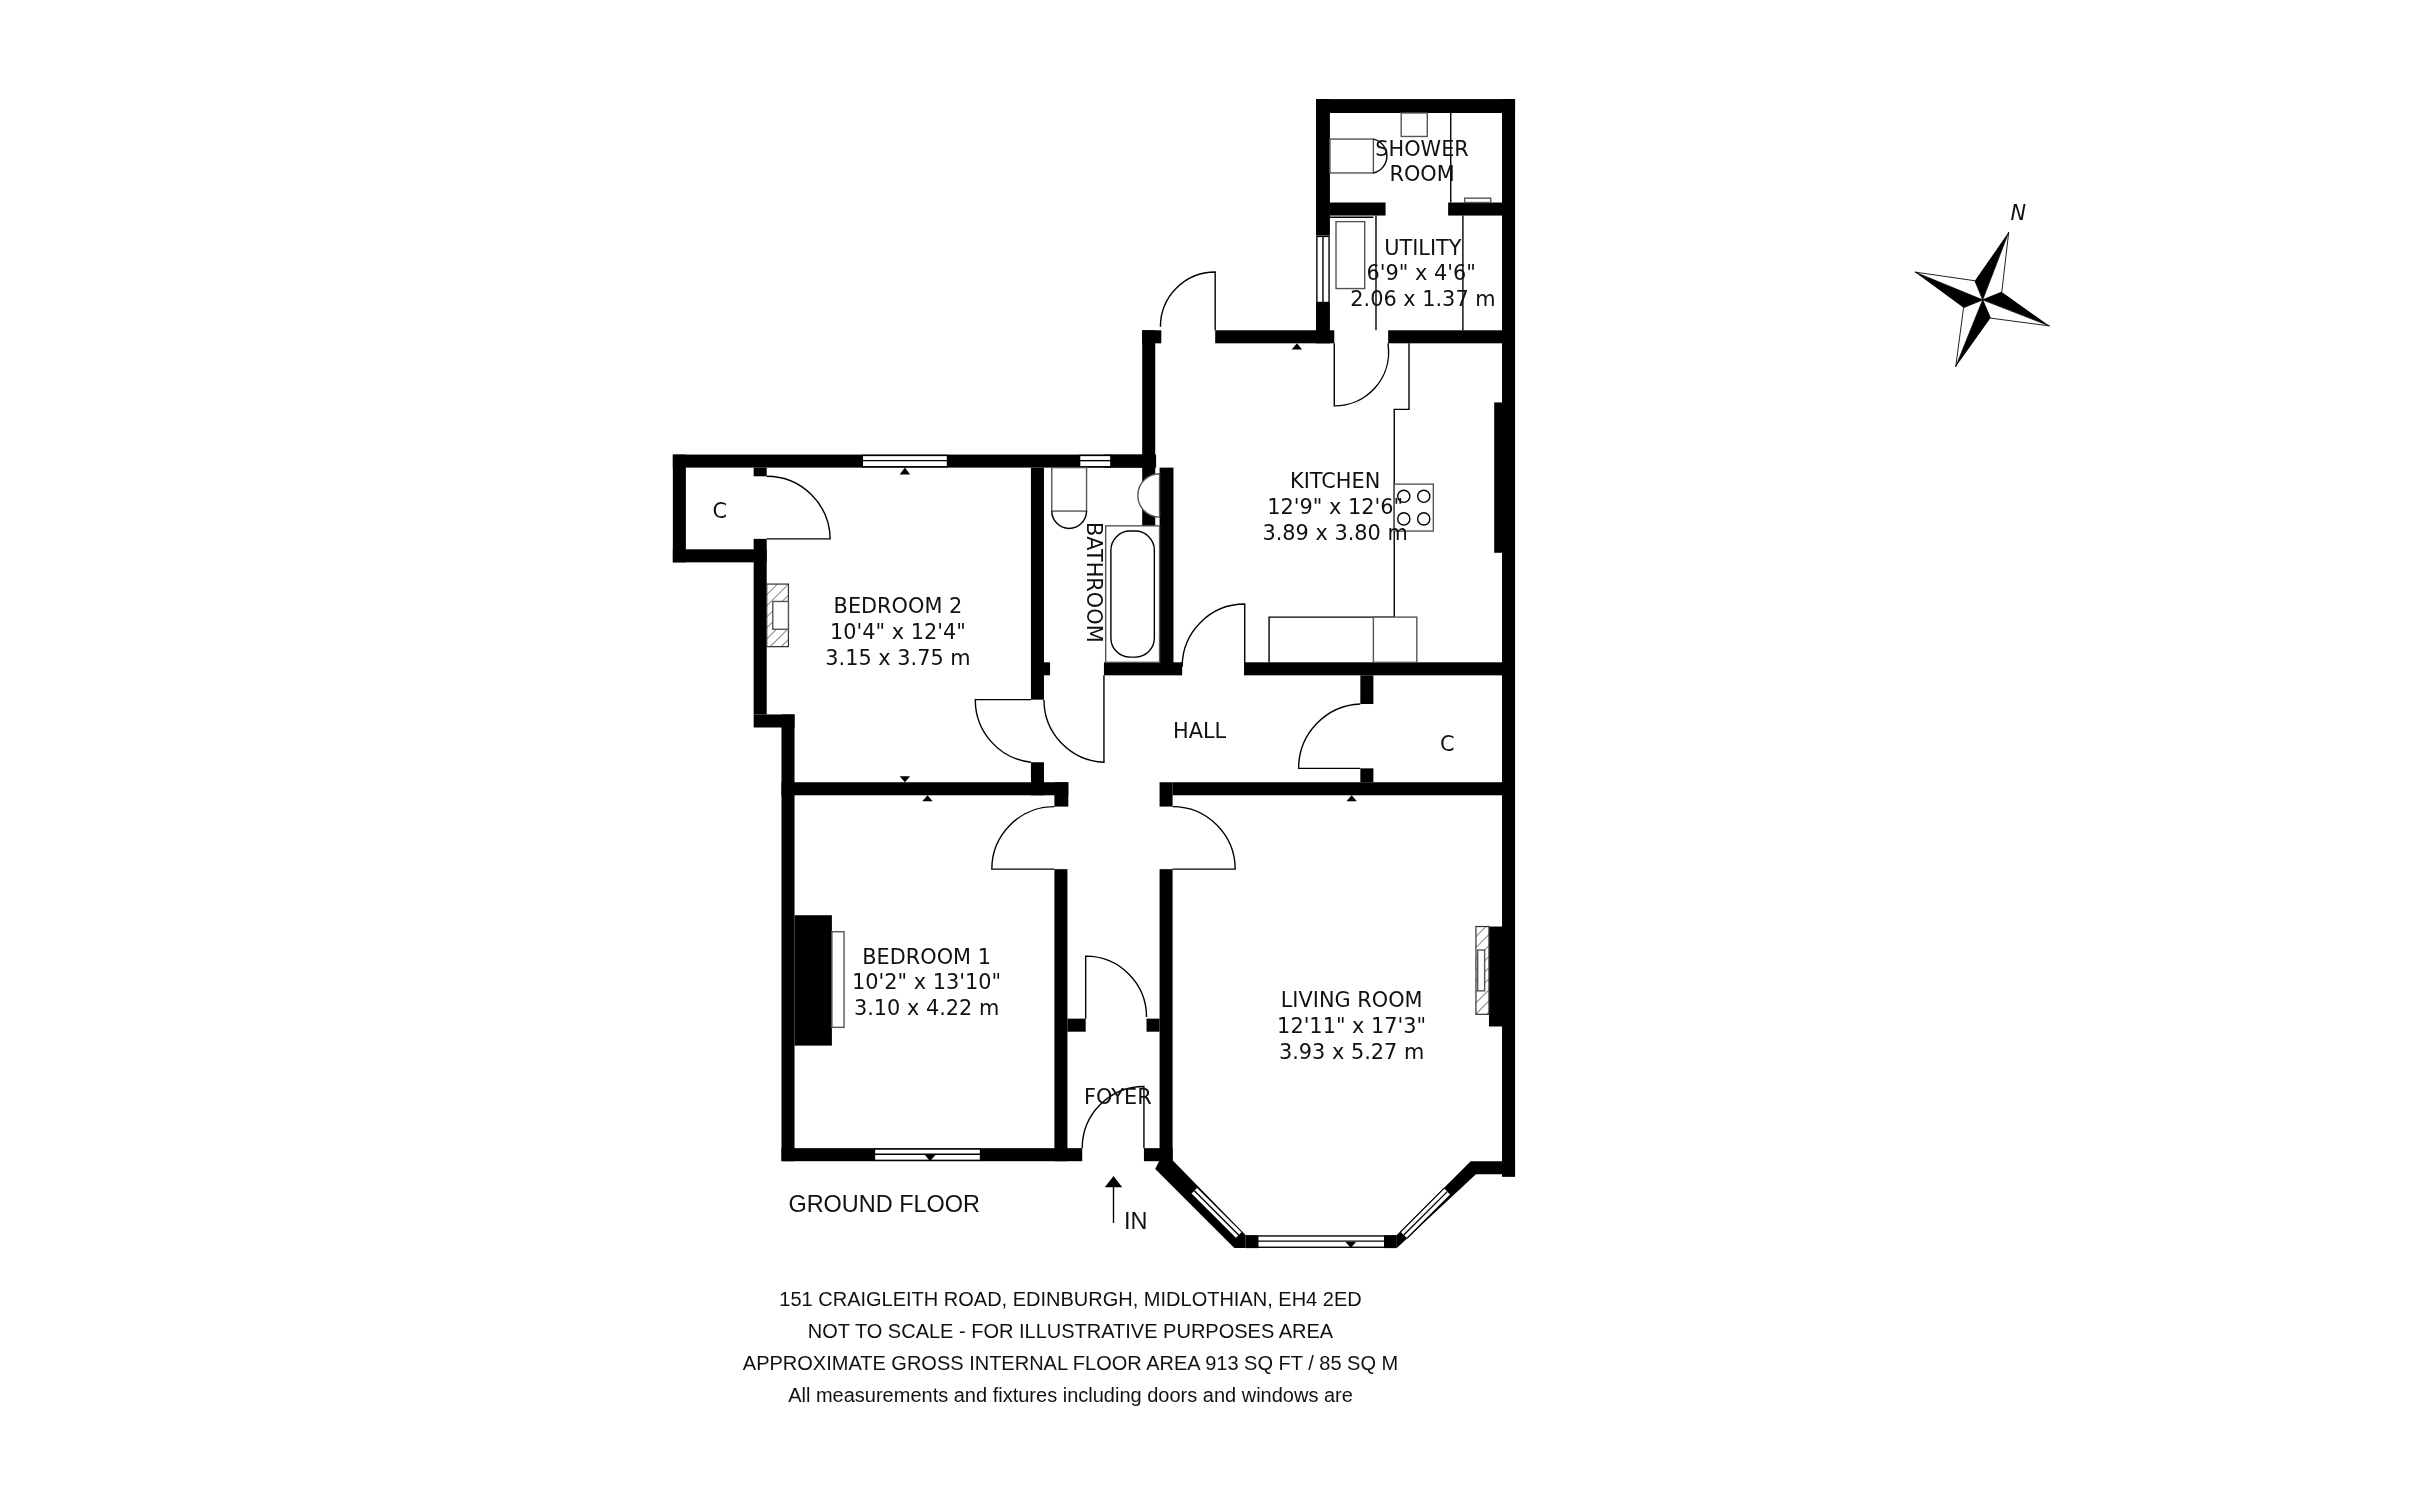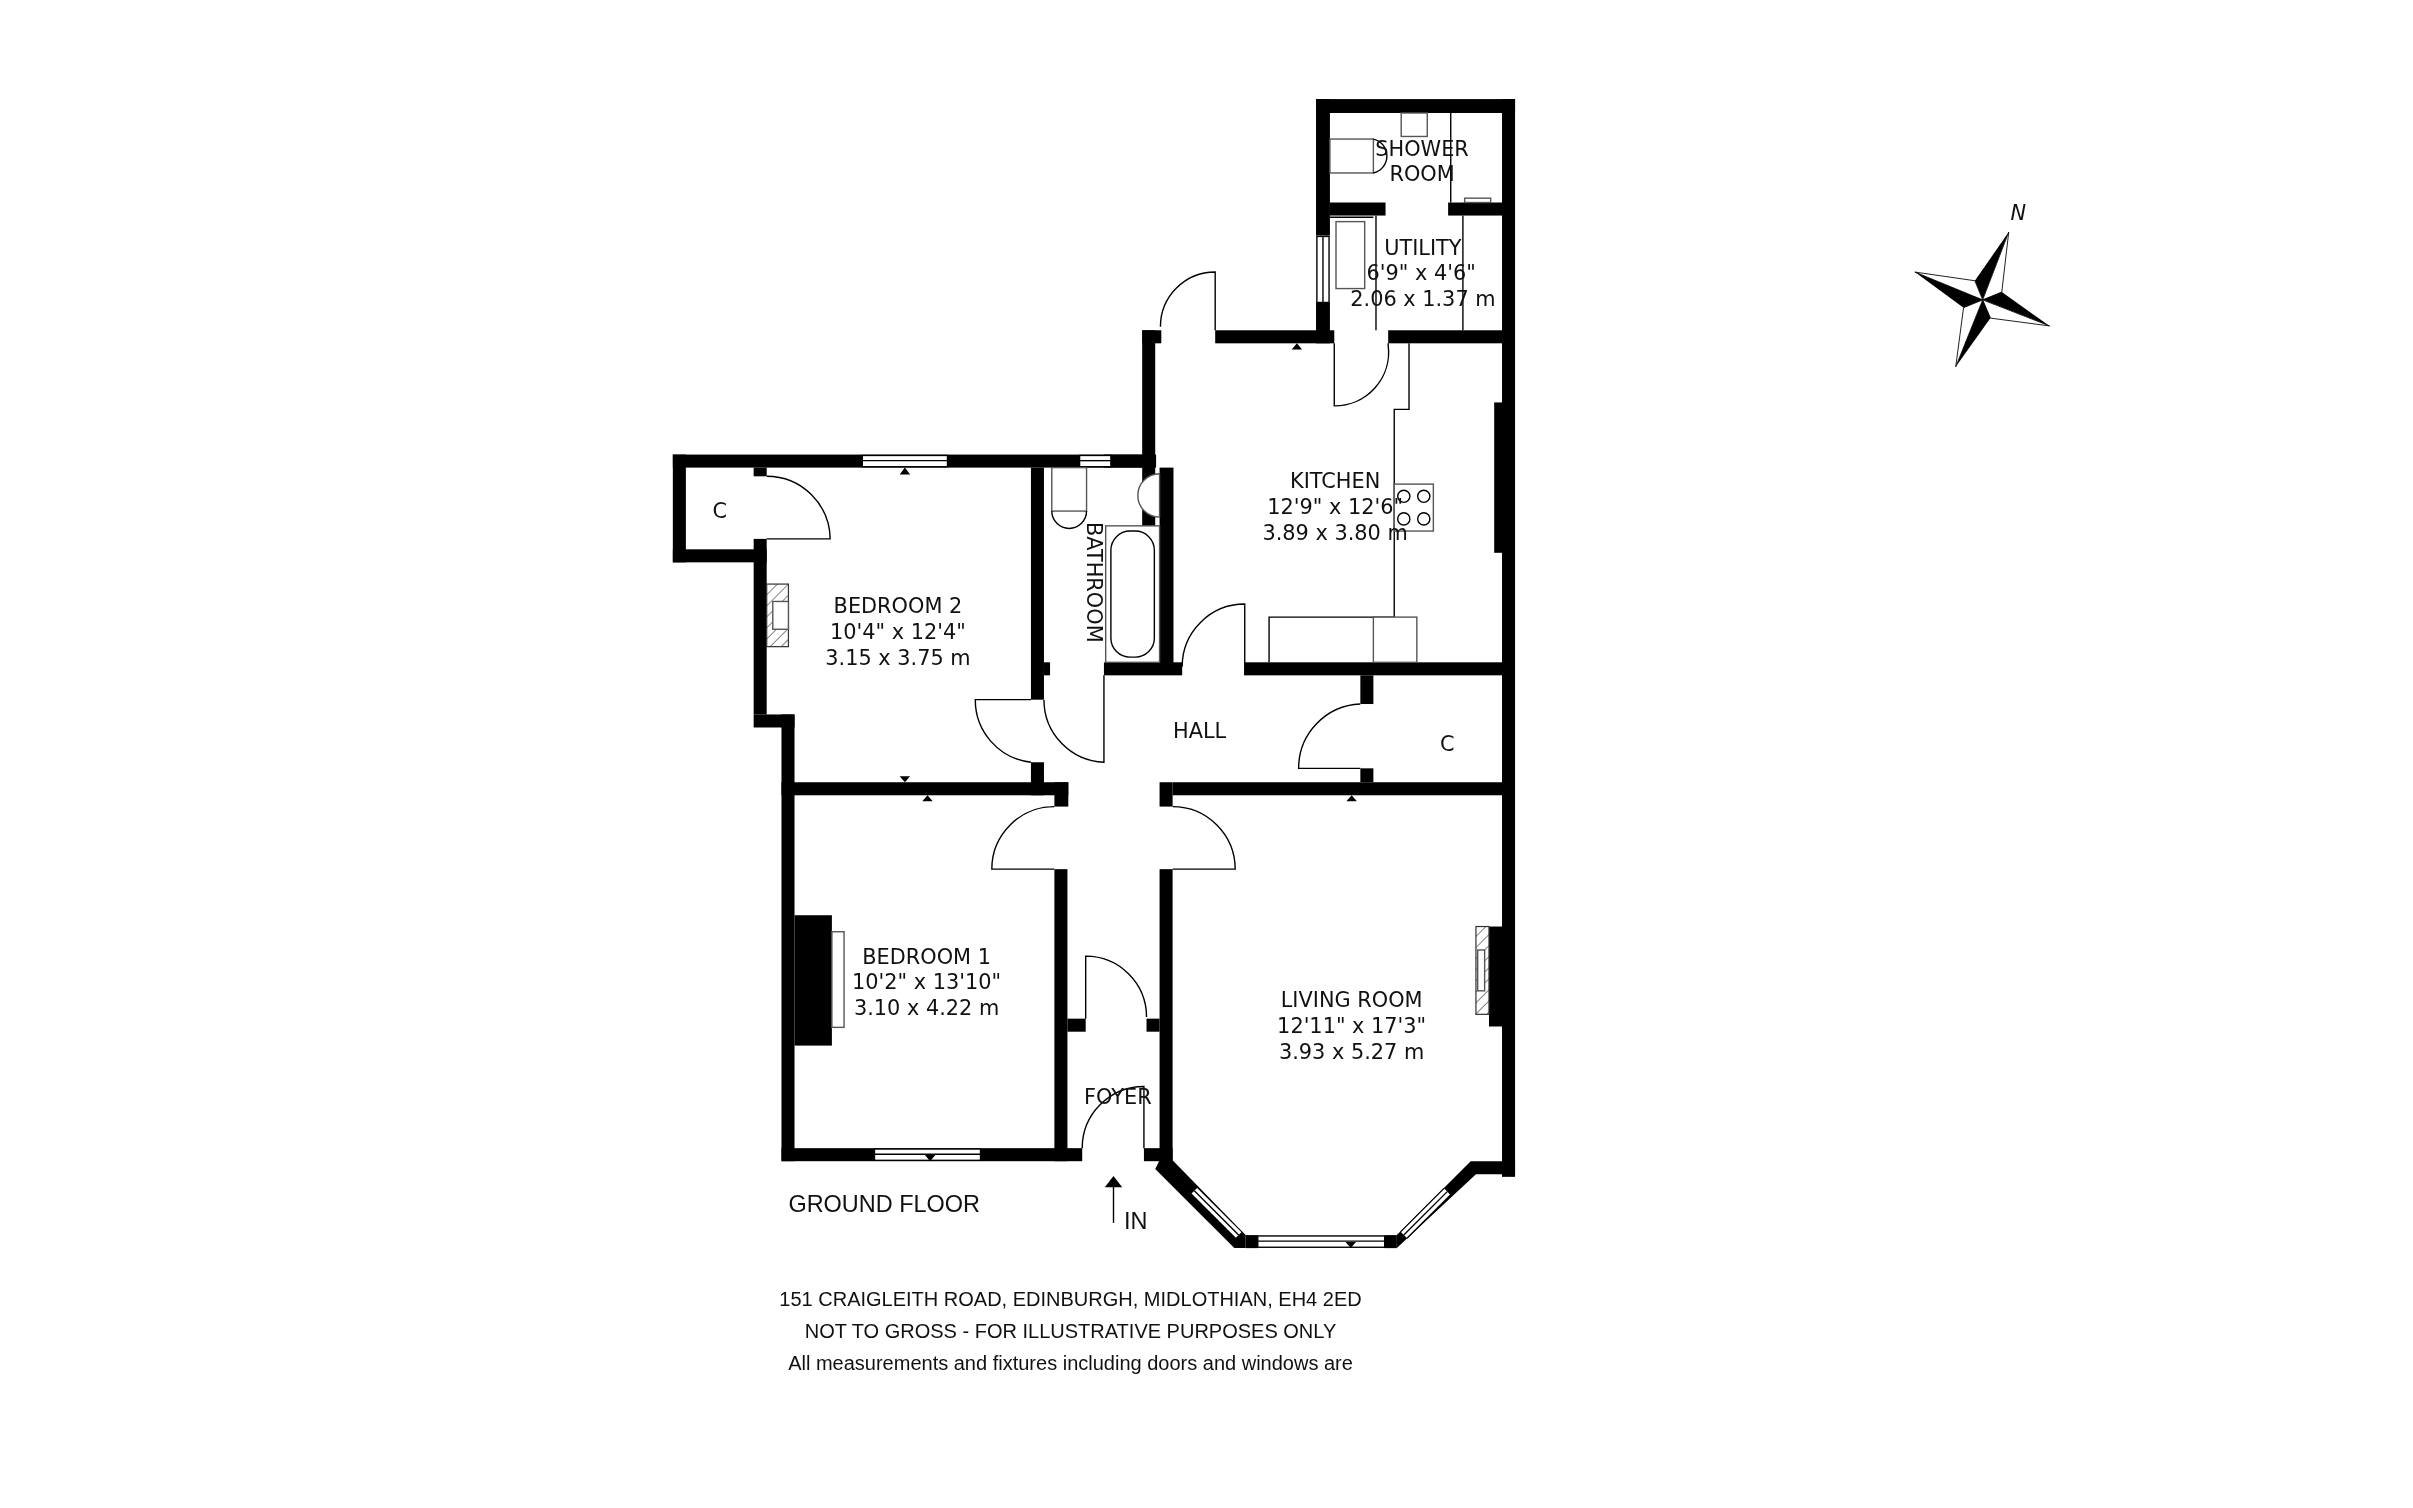--- a/index.html
+++ b/index.html
@@ -233,16 +233,17 @@
     <polygon points="2281,345 2250,422 2290,366" fill="#000"></polygon>
     <polygon points="2281,345 2250,422 2259,354" fill="#fff" stroke="#000" stroke-width="1"></polygon>
     <polygon points="2281,345 2203,313 2259,354" fill="#000"></polygon>
     <polygon points="2281,345 2203,313 2272,323" fill="#fff" stroke="#000" stroke-width="1"></polygon>
   </g>
   <text class="compass-n" x="2313" y="253">N</text>
 </svg>
 
 <div id="footer">
   <div>151 CRAIGLEITH ROAD, EDINBURGH, MIDLOTHIAN, EH4 2ED</div>
-  <div>NOT TO GROSS - FOR ILLUSTRATIVE PURPOSES ONLY</div>
+  <div>NOT TO SCALE - FOR ILLUSTRATIVE PURPOSES AREA</div>
+  <div>APPROXIMATE GROSS INTERNAL FLOOR AREA 913 SQ FT / 85 SQ M</div>
   <div>All measurements and fixtures including doors and windows are</div>
 </div>
 
 
 </body></html>

